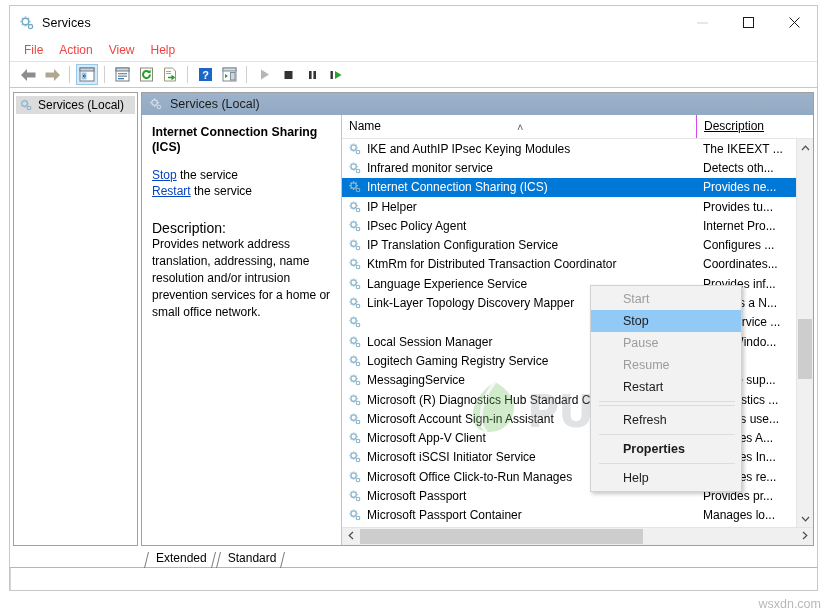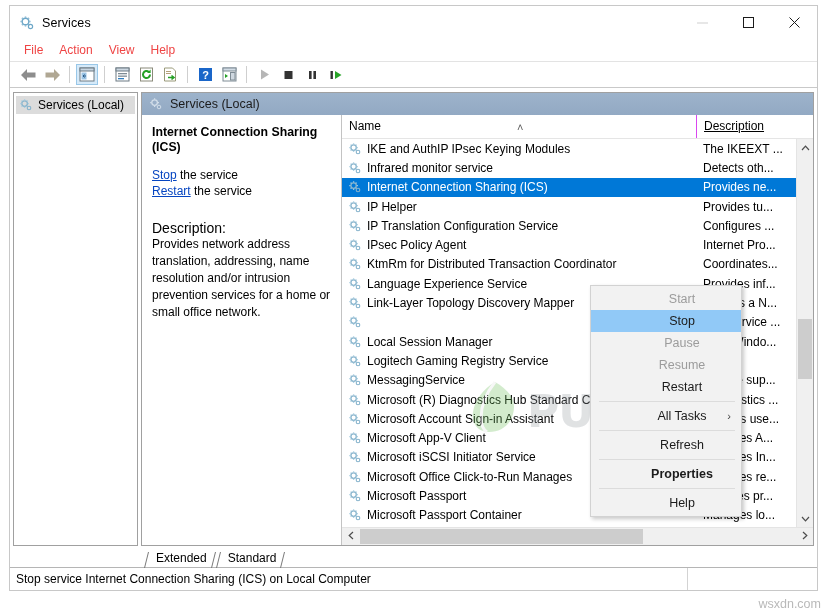--- a/index.html
+++ b/index.html
@@ -329,21 +329,20 @@
     box-sizing: border-box;
   }
   .ctxitem {
     height: 22px;
     line-height: 22px;
     padding-left: 32px;
     font-size: 12.5px;
     color: #1b1b1b;
     position: relative;
     white-space: nowrap;
-    text-align: center;
   }
   .ctxitem.disabled { color: #9c9c9c; }
   .ctxitem.highlight { background: #91c9f7; }
   .ctxitem.bold { font-weight: bold; }
   .ctxitem .submark {
     position: absolute; right: 10px; top: 0;
     font-size: 11px; color: #444;
   }
   .ctxsep {
     height: 1px;
@@ -683,43 +682,43 @@
                           <line x1="5.6" y1="8.7" x2="5.6" y2="9.9"></line>
                           <line x1="1.3" y1="5.6" x2="2.5" y2="5.6"></line>
                           <line x1="8.7" y1="5.6" x2="9.9" y2="5.6"></line>
                           <line x1="2.6" y1="2.6" x2="3.4" y2="3.4"></line>
                           <line x1="7.8" y1="7.8" x2="8.6" y2="8.6"></line>
                           <line x1="8.6" y1="2.6" x2="7.8" y2="3.4"></line>
                           <line x1="3.4" y1="7.8" x2="2.6" y2="8.6"></line>
                         </g>
                         <circle cx="10" cy="10" r="1.8" fill="none" stroke="#86b3cc" stroke-width="1.1"></circle>
                       </svg></span>
+                    <span>IPsec Policy Agent</span>
+                  </div>
+                  <div class="celldesc">Internet Pro...</div>
+                </div>
+                <div class="row">
+                  <div class="cellname">
+                    <span class="gicon"><svg width="14" height="14" viewBox="0 0 14 14">
+                        <circle cx="5.6" cy="5.6" r="2.7" fill="none" stroke="#86b3cc" stroke-width="1.3"></circle>
+                        <g stroke="#a9cde0" stroke-width="1.3">
+                          <line x1="5.6" y1="1.3" x2="5.6" y2="2.5"></line>
+                          <line x1="5.6" y1="8.7" x2="5.6" y2="9.9"></line>
+                          <line x1="1.3" y1="5.6" x2="2.5" y2="5.6"></line>
+                          <line x1="8.7" y1="5.6" x2="9.9" y2="5.6"></line>
+                          <line x1="2.6" y1="2.6" x2="3.4" y2="3.4"></line>
+                          <line x1="7.8" y1="7.8" x2="8.6" y2="8.6"></line>
+                          <line x1="8.6" y1="2.6" x2="7.8" y2="3.4"></line>
+                          <line x1="3.4" y1="7.8" x2="2.6" y2="8.6"></line>
+                        </g>
+                        <circle cx="10" cy="10" r="1.8" fill="none" stroke="#86b3cc" stroke-width="1.1"></circle>
+                      </svg></span>
                     <span>IP Translation Configuration Service</span>
                   </div>
                   <div class="celldesc">Configures ...</div>
-                </div>
-                <div class="row">
-                  <div class="cellname">
-                    <span class="gicon"><svg width="14" height="14" viewBox="0 0 14 14">
-                        <circle cx="5.6" cy="5.6" r="2.7" fill="none" stroke="#86b3cc" stroke-width="1.3"></circle>
-                        <g stroke="#a9cde0" stroke-width="1.3">
-                          <line x1="5.6" y1="1.3" x2="5.6" y2="2.5"></line>
-                          <line x1="5.6" y1="8.7" x2="5.6" y2="9.9"></line>
-                          <line x1="1.3" y1="5.6" x2="2.5" y2="5.6"></line>
-                          <line x1="8.7" y1="5.6" x2="9.9" y2="5.6"></line>
-                          <line x1="2.6" y1="2.6" x2="3.4" y2="3.4"></line>
-                          <line x1="7.8" y1="7.8" x2="8.6" y2="8.6"></line>
-                          <line x1="8.6" y1="2.6" x2="7.8" y2="3.4"></line>
-                          <line x1="3.4" y1="7.8" x2="2.6" y2="8.6"></line>
-                        </g>
-                        <circle cx="10" cy="10" r="1.8" fill="none" stroke="#86b3cc" stroke-width="1.1"></circle>
-                      </svg></span>
-                    <span>IPsec Policy Agent</span>
-                  </div>
-                  <div class="celldesc">Internet Pro...</div>
                 </div>
                 <div class="row">
                   <div class="cellname">
                     <span class="gicon"><svg width="14" height="14" viewBox="0 0 14 14">
                         <circle cx="5.6" cy="5.6" r="2.7" fill="none" stroke="#86b3cc" stroke-width="1.3"></circle>
                         <g stroke="#a9cde0" stroke-width="1.3">
                           <line x1="5.6" y1="1.3" x2="5.6" y2="2.5"></line>
                           <line x1="5.6" y1="8.7" x2="5.6" y2="9.9"></line>
                           <line x1="1.3" y1="5.6" x2="2.5" y2="5.6"></line>
                           <line x1="8.7" y1="5.6" x2="9.9" y2="5.6"></line>
@@ -1028,21 +1027,20 @@
 
       </div>
 
       <div class="ctxmenu" id="ctxmenu">
           <div class="ctxitem disabled"><span>Start</span></div>
           <div class="ctxitem highlight"><span>Stop</span></div>
           <div class="ctxitem disabled"><span>Pause</span></div>
           <div class="ctxitem disabled"><span>Resume</span></div>
           <div class="ctxitem"><span>Restart</span></div>
           <div class="ctxsep"></div>
-          <div class="ctxitem"><span>All Tasks</span><span class="submark">›</span></div>
           <div class="ctxsep"></div>
           <div class="ctxitem"><span>Refresh</span></div>
           <div class="ctxsep"></div>
           <div class="ctxitem bold"><span>Properties</span></div>
           <div class="ctxsep"></div>
           <div class="ctxitem"><span>Help</span></div>
         </div>
 
       <div class="watermark">
         <svg class="wm-leaf" viewBox="0 0 52 56">
@@ -1054,19 +1052,18 @@
 
     </div>
   </div>
 
   <div class="tabsrow">
     <div class="tab">Extended</div>
     <div class="tab">Standard</div>
   </div>
 
   <div class="statusbar">
-    <div class="sbtext">Stop service Internet Connection Sharing (ICS) on Local Computer</div>
     <div class="sbpanel"></div>
   </div>
 
 </div>
 
 <div class="sitemark">wsxdn.com</div>
 
 </body></html>

